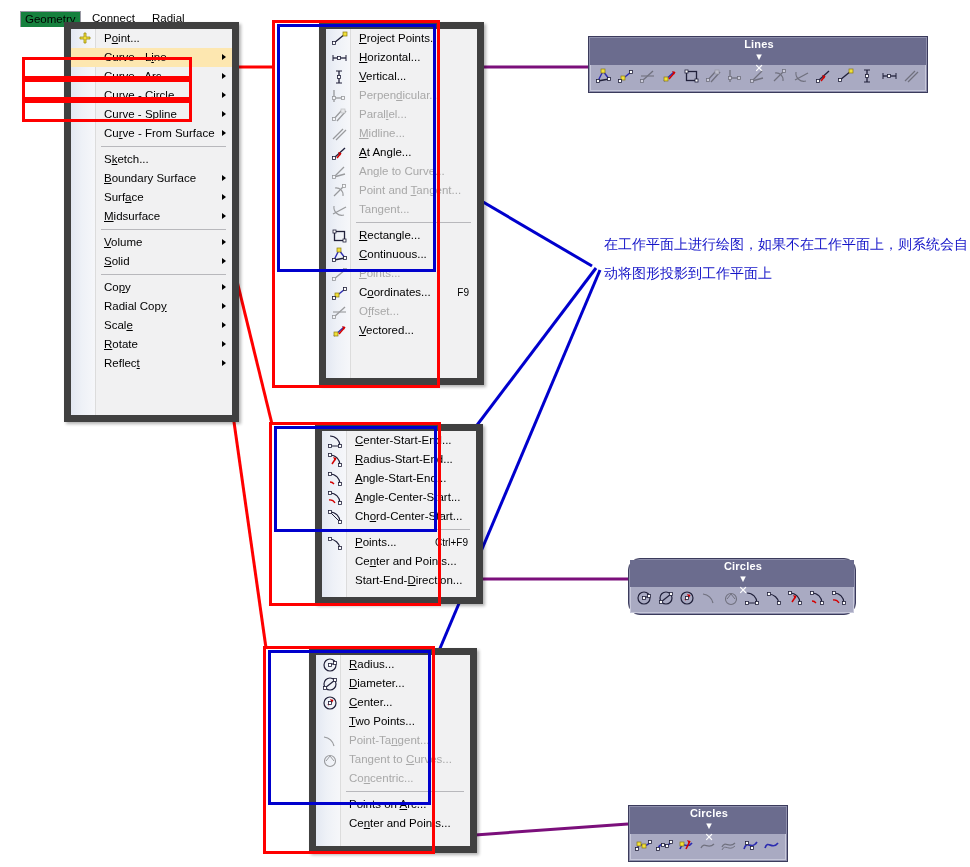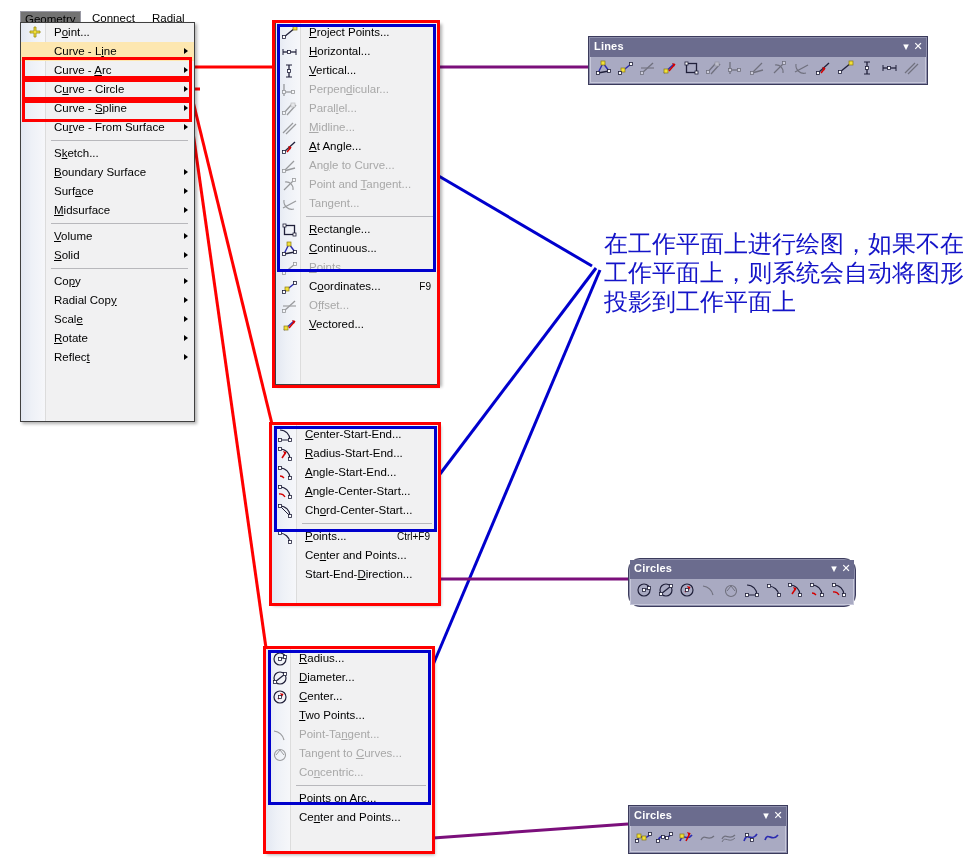--- a/index.html
+++ b/index.html
@@ -2,79 +2,79 @@
 <html><head>
 <meta charset="utf-8">
 <style>
   html,body{margin:0;padding:0;background:#ffffff;}
   body{width:970px;height:867px;position:relative;overflow:hidden;
        font-family:"Liberation Sans","DejaVu Sans",sans-serif;}
 
   .abs{position:absolute;}
 
   
-  .menu{position:absolute;background:#f1f1f2;border:1px solid #404040;
-        box-shadow:2px 2px 3px rgba(0,0,0,.30);box-sizing:border-box;}
+  .menu{position:absolute;background:#f1f1f2;border:7px solid #404040;
+        box-shadow:2px 2px 3px rgba(0,0,0,.30);box-sizing:border-box;margin-left:44px;}
   .menu .gutter{position:absolute;left:0;top:0;bottom:0;width:24px;
         background:linear-gradient(to right,#e3e8f2 0%,#eef1f7 45%,#f6f7fa 100%);
         border-right:1px solid #dcdcdc;}
   .mi{position:relative;height:19px;line-height:19px;padding-left:33px;
       font-size:11.5px;color:#000;white-space:nowrap;box-sizing:border-box;}
   .mi.dis{color:#a8a8a8;}
   .mi .lbl{position:relative;}
   .mi .acc{position:absolute;right:8px;top:0;font-size:10px;color:#000;}
   .mi .arw{position:absolute;right:6px;top:6px;width:0;height:0;
       border-left:4px solid #000;border-top:3.5px solid transparent;
       border-bottom:3.5px solid transparent;}
   .mi.sel{background:#fde7b0;}
   .sep{height:1px;margin:3px 6px 3px 30px;background:#b8b8bc;}
   u{text-decoration:underline;}
 
   
   #mainmenu{left:20px;top:22px;width:175px;height:400px;}
   .menubar{position:absolute;left:20px;top:12px;width:175px;height:14px;
       font-size:11.5px;color:#000;}
   .mbitem{position:absolute;top:0;height:14px;line-height:13px;font-size:11.5px;}
-  .mbitem.active{background:#737373;border:1px solid #9a9aa4;border-bottom:none;
+  .mbitem.active{background:#15803d;border:1px solid #9a9aa4;border-bottom:none;
       box-sizing:border-box;padding:0 4px;top:-1px;height:16px;line-height:14px;text-align:center;}
 
   
   #linemenu{left:275px;top:22px;width:165px;height:363px;}
   #arcmenu {left:271px;top:424px;width:168px;height:180px;}
   #circlemenu{left:265px;top:648px;width:168px;height:205px;}
 
   
   .redbox{position:absolute;border:3px solid #ff0000;box-sizing:border-box;}
   .bluebox{position:absolute;border:3px solid #0000cd;box-sizing:border-box;}
 
   
   #lines-svg{position:absolute;left:0;top:0;width:970px;height:867px;
              pointer-events:none;}
 
   
   .tb{position:absolute;background:#8f90ad;border:1px solid #3b3b5c;
       box-sizing:border-box;padding:1px;}
   .tb .tbar{height:15px;background:#6b6c8e;display:flex;align-items:center;
-      padding:0 2px 4px 4px;}
+      padding:0 2px 12px 4px;flex-direction:column;}
   .tb .tbtitle{color:#ffffff;font-size:11px;font-weight:bold;
       font-family:"Liberation Sans",sans-serif;flex:1;letter-spacing:.2px;}
   .tb .tbbtn{width:12px;height:12px;color:#ffffff;font-size:11px;line-height:12px;
       text-align:center;font-weight:bold;}
   .tb .tbrow{display:flex;background:#a9aac2;padding:2px 2px;gap:0px;
       border:1px solid #c7c8da;border-top:none;}
   .tb .tbtn{width:22px;height:21px;display:flex;align-items:center;
       justify-content:center;}
 
   #tb-lines{left:588px;top:36px;width:340px;}
   #tb-circles{left:628px;top:558px;width:228px;border-radius:12px;}
   #tb-splines{left:628px;top:805px;width:160px;}
 
   
   #note{position:absolute;left:604px;top:230px;width:366px;
-        color:#1414c8;font-size:24px;line-height:29px;
+        color:#1414c8;font-size:14px;line-height:29px;
         font-family:"DejaVu Sans","Liberation Sans",sans-serif;font-weight:500;}
 </style>
 </head>
 <body>
 
 <svg id="lines-svg">
 
   <path d="M190 67 L272 67" stroke="#ff0000" stroke-width="3" fill="none"></path>
 
   <path d="M190 89 L272 424" stroke="#ff0000" stroke-width="3" fill="none"></path>

